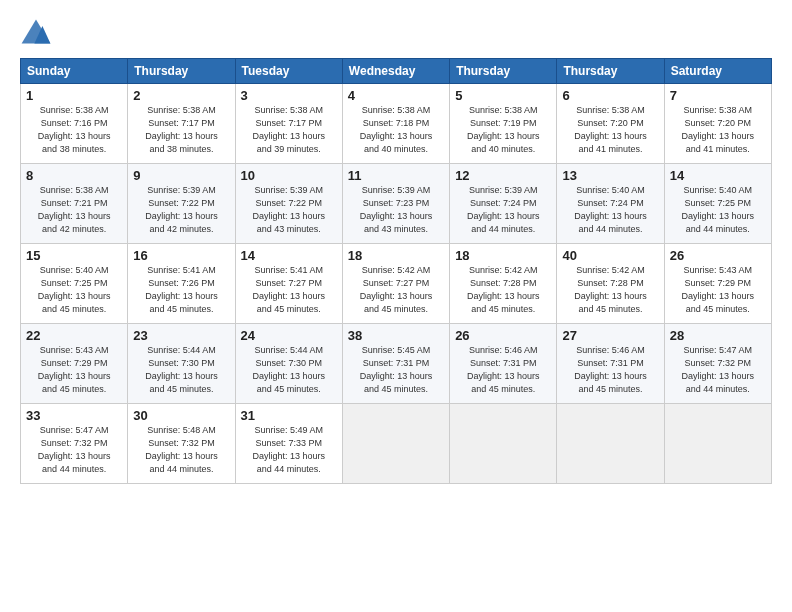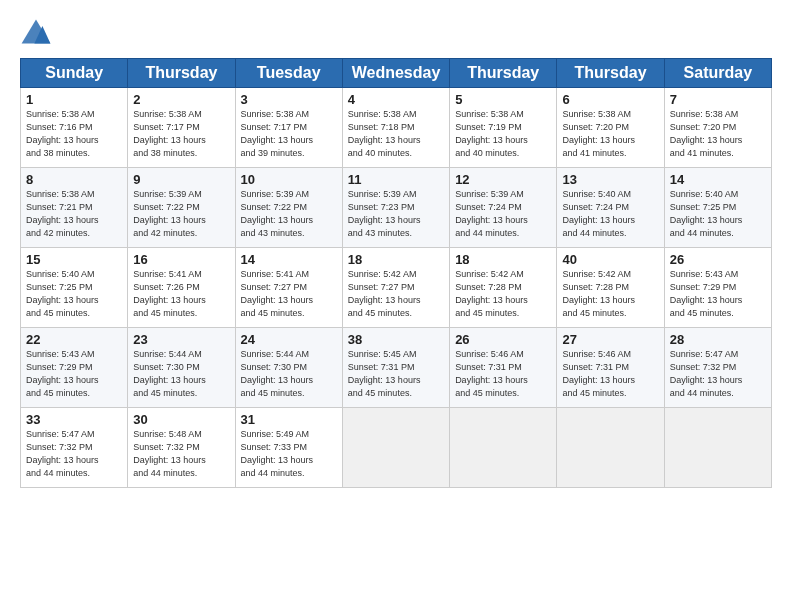--- a/index.html
+++ b/index.html
@@ -54,23 +54,23 @@
       margin-top: 2px;
     }
     .calendar {
       width: 100%;
       border-collapse: collapse;
       font-size: 9.5px;
     }
     .calendar th {
       background: #2b6cb0;
       color: #fff;
-      text-align: center;
+      text-align: left;
       padding: 5px 6px;
-      font-size: 16px;
+      font-size: 12px;
       font-weight: bold;
       border: 1px solid #1a4f8c;
     }
     .calendar td {
       border: 1px solid #ccc;
       vertical-align: top;
       padding: 4px 5px;
       width: 107px;
       height: 80px;
       background: #fff;
@@ -82,20 +82,21 @@
       font-size: 13px;
       font-weight: bold;
       color: #222;
       display: block;
       margin-bottom: 1px;
     }
     .day-info {
       font-size: 9px;
       color: #333;
       line-height: 1.45;
+      text-align: center;
     }
     .empty-cell {
       background: #f0f0f0 !important;
     }
   </style>
 </head>
 <body>
 
 <div class="page">
   <div class="header-row">

